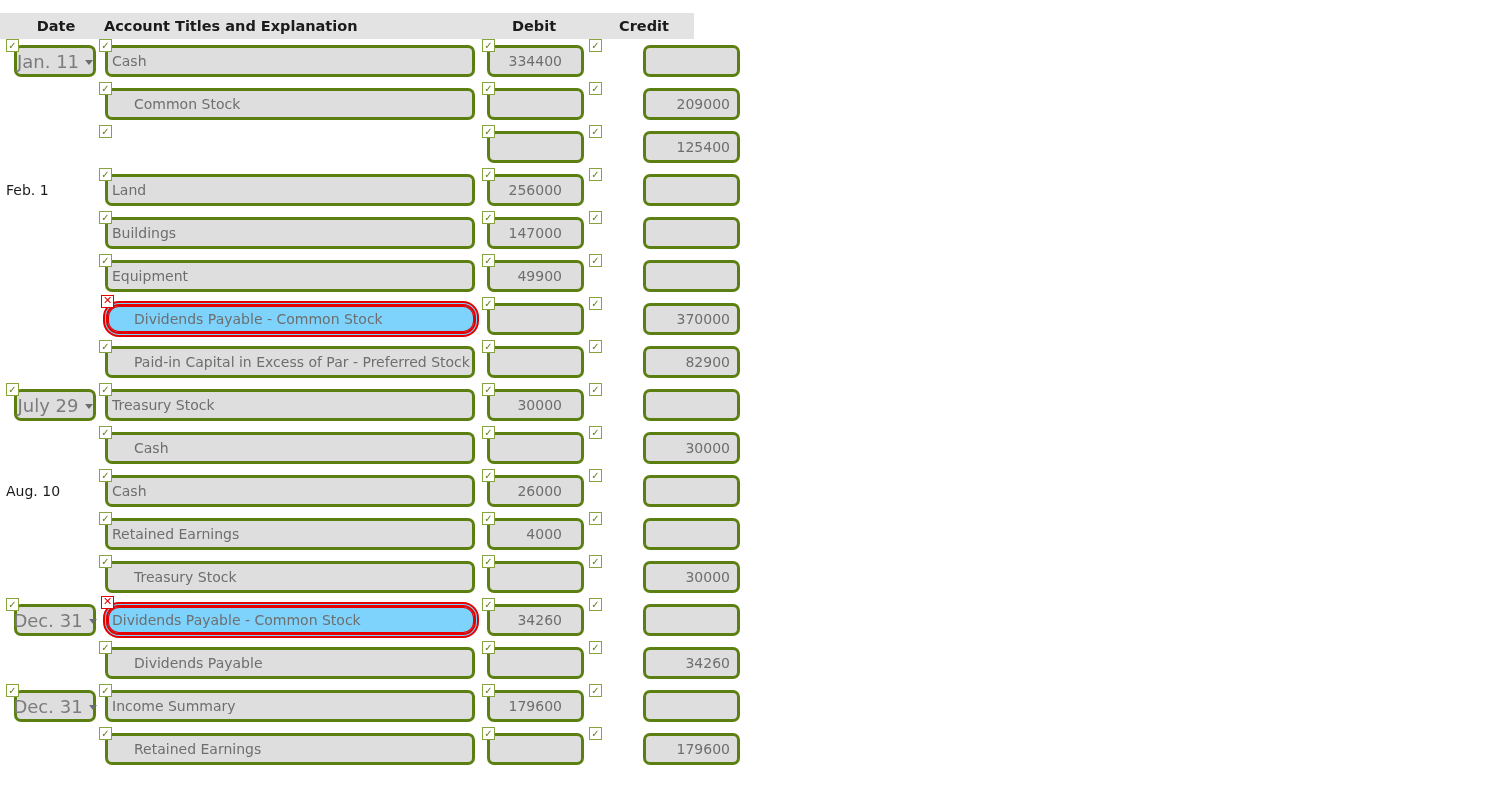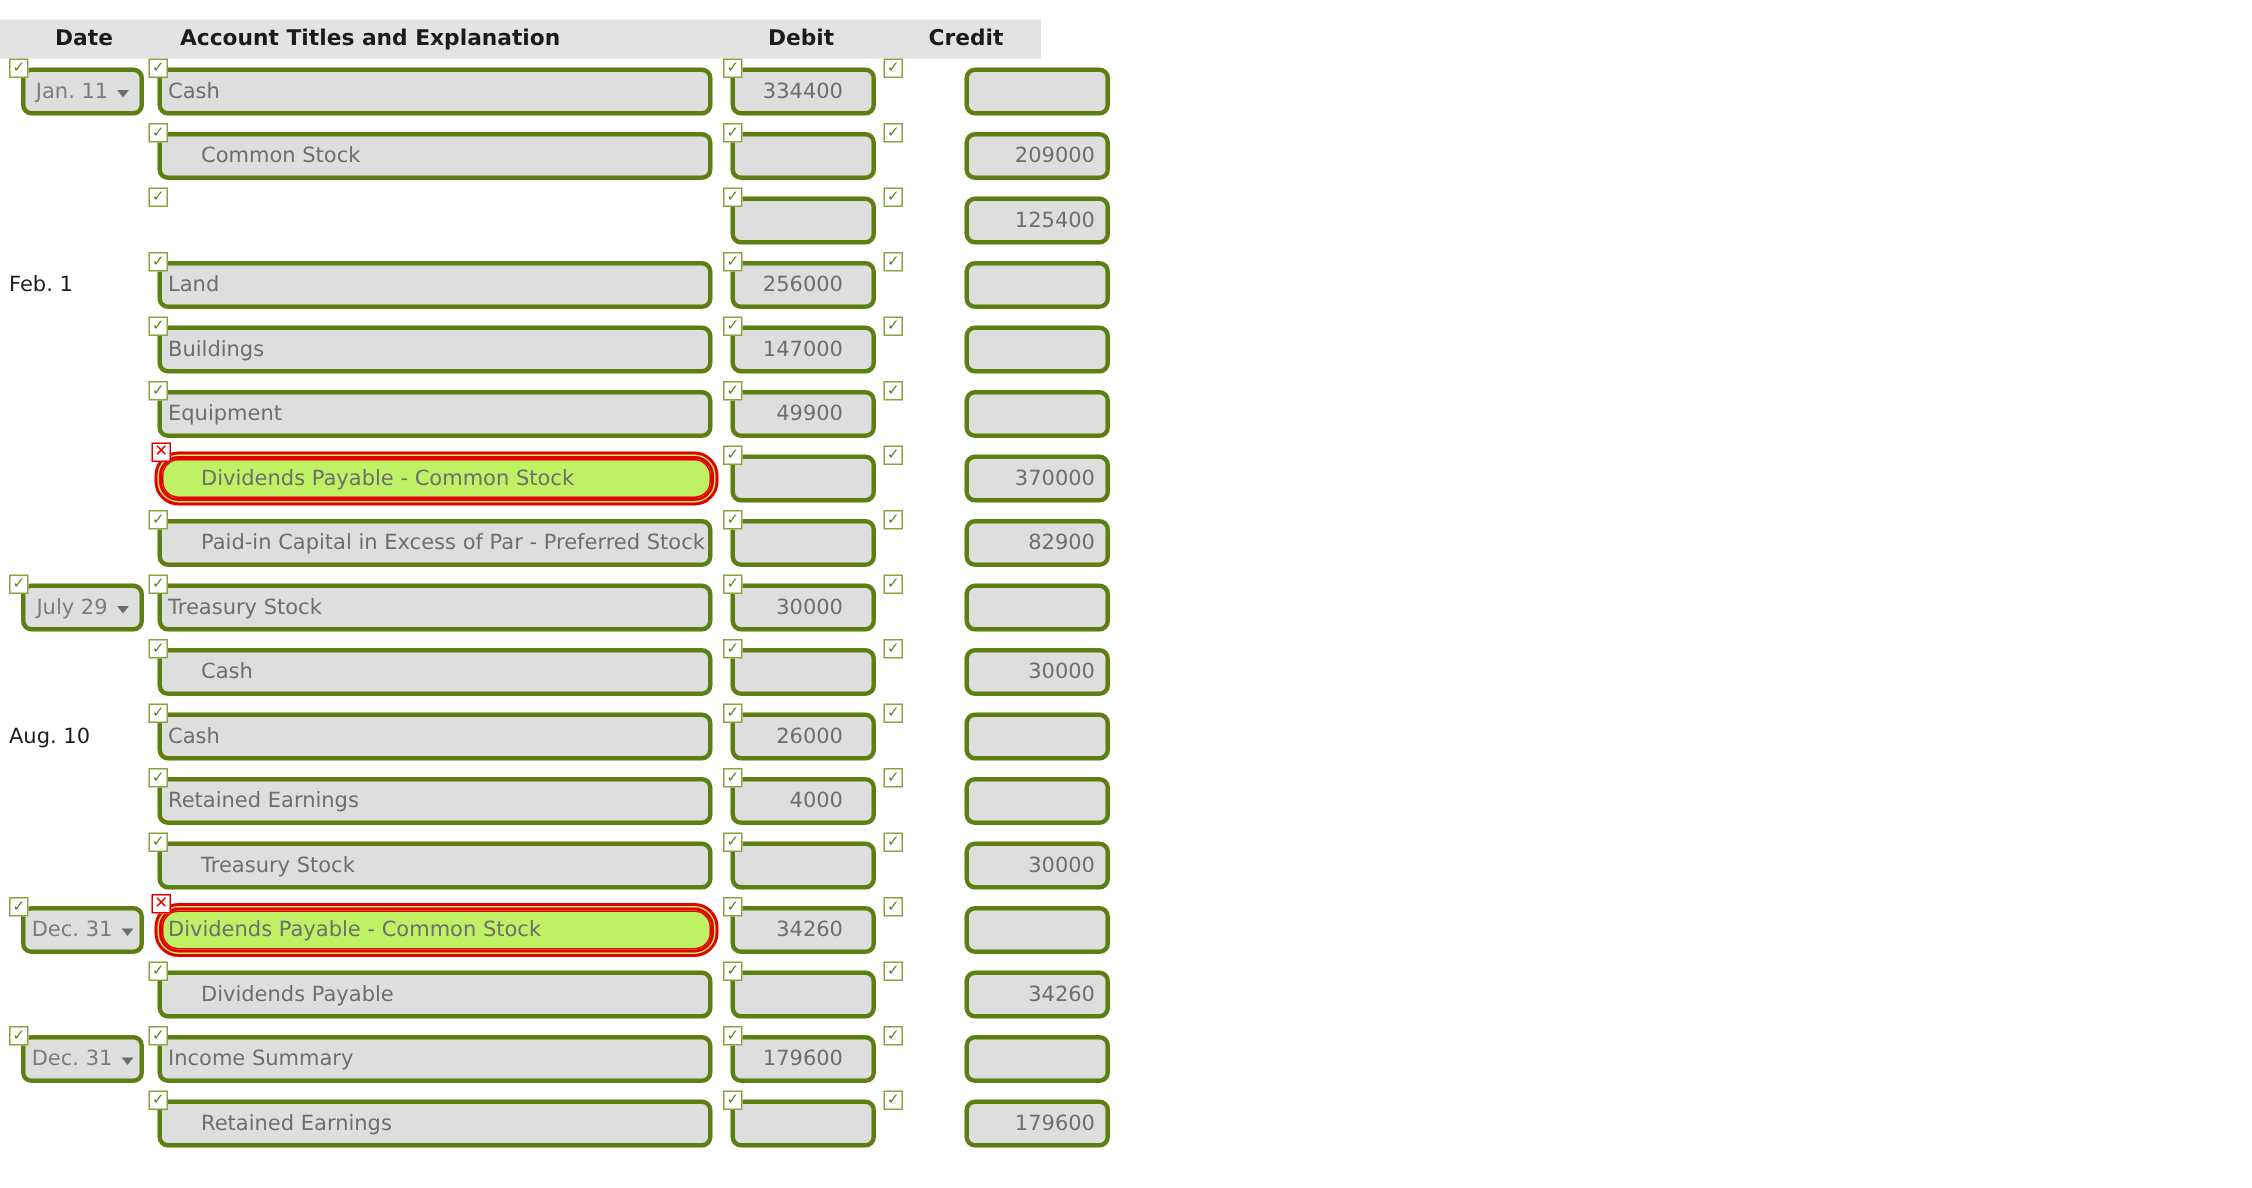--- a/index.html
+++ b/index.html
@@ -27,21 +27,21 @@
   .hdr-cell {
     position: absolute;
     top: 0; height: 26px;
     line-height: 26px;
     font-size: 14.5px;
     font-weight: bold;
     color: #1b1b1b;
     white-space: nowrap;
   }
   .hdr-date    { left: 12px;  width: 88px;  text-align: center; }
-  .hdr-account { left: 120px; width: 380px; text-align: left; }
+  .hdr-account { left: 104px; width: 380px; text-align: left; }
   .hdr-debit   { left: 486px; width: 96px;  text-align: center; }
   .hdr-credit  { left: 596px; width: 96px;  text-align: center; }
 
   
   .row {
     position: absolute;
     left: 0;
     width: 700px;
     height: 43px;
   }
@@ -60,21 +60,21 @@
     position: absolute;
     left: 14px; top: 5px;
     width: 82px; height: 32px;
     background: #dedede;
     border: 3px solid #5b7f10;
     border-radius: 7px;
     display: flex;
     align-items: center;
     justify-content: center;
     gap: 6px;
-    font-size: 14px;
+    font-size: 18px;
     color: #7c7c7c;
     white-space: nowrap;
   }
   .chev {
     width: 0; height: 0;
     border-left: 4.5px solid transparent;
     border-right: 4.5px solid transparent;
     border-top: 5px solid #6d6d6d;
     margin-top: 2px;
     flex: 0 0 auto;
@@ -98,21 +98,21 @@
   .f-account { left: 105px; width: 370px; padding-left: 4px; justify-content: flex-start; }
   .f-account.indent { padding-left: 26px; }
   .f-debit   { left: 487px; width: 97px; padding-right: 19px; justify-content: flex-end; }
   .f-credit  { left: 595px; width: 97px; padding-right: 7px; justify-content: flex-end; margin-left: 48px; }
 
   
   .field.err {
     border-color: #e50000;
     border-style: double;
     border-width: 5px;
-    background: #bef264;
+    background: #7dd3fc;
     box-shadow: inset 0 0 0 1px #e50000;
     border-radius: 16px;
   }
   .f-account.err { left: 103px; width: 376px; top: 3px; height: 36px; }
 
   
   .badge {
     position: absolute;
     width: 13px; height: 13px;
     background: #ffffff;

